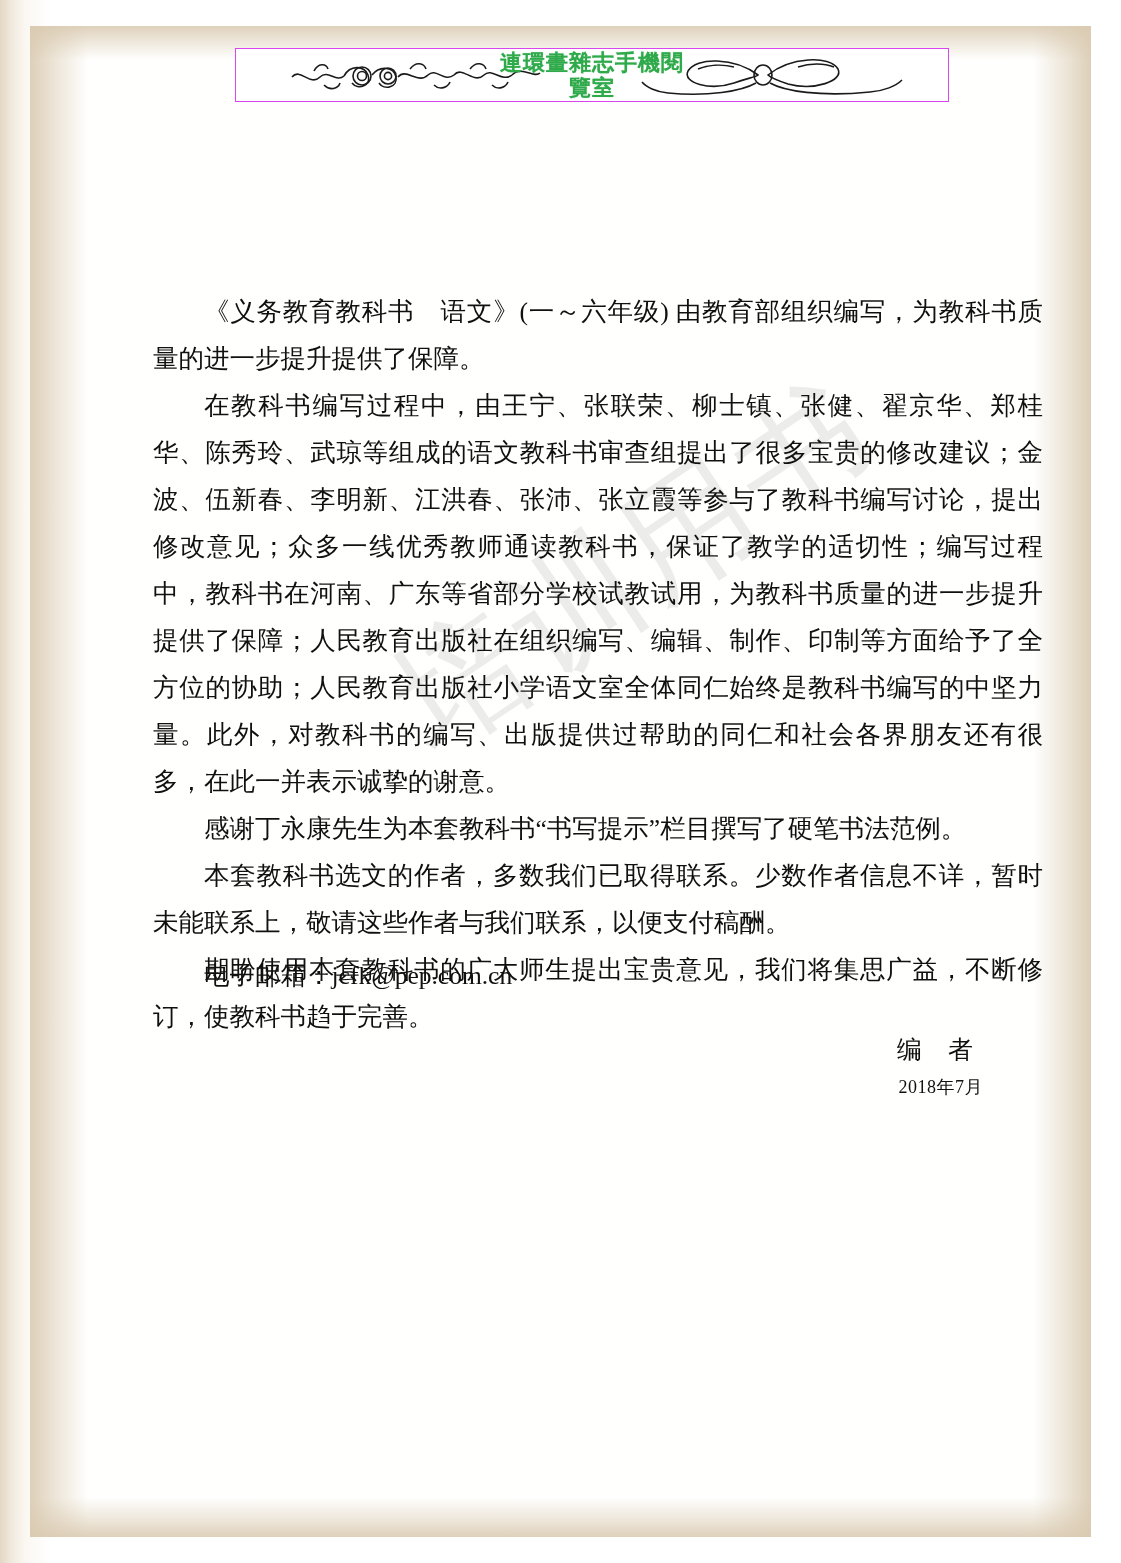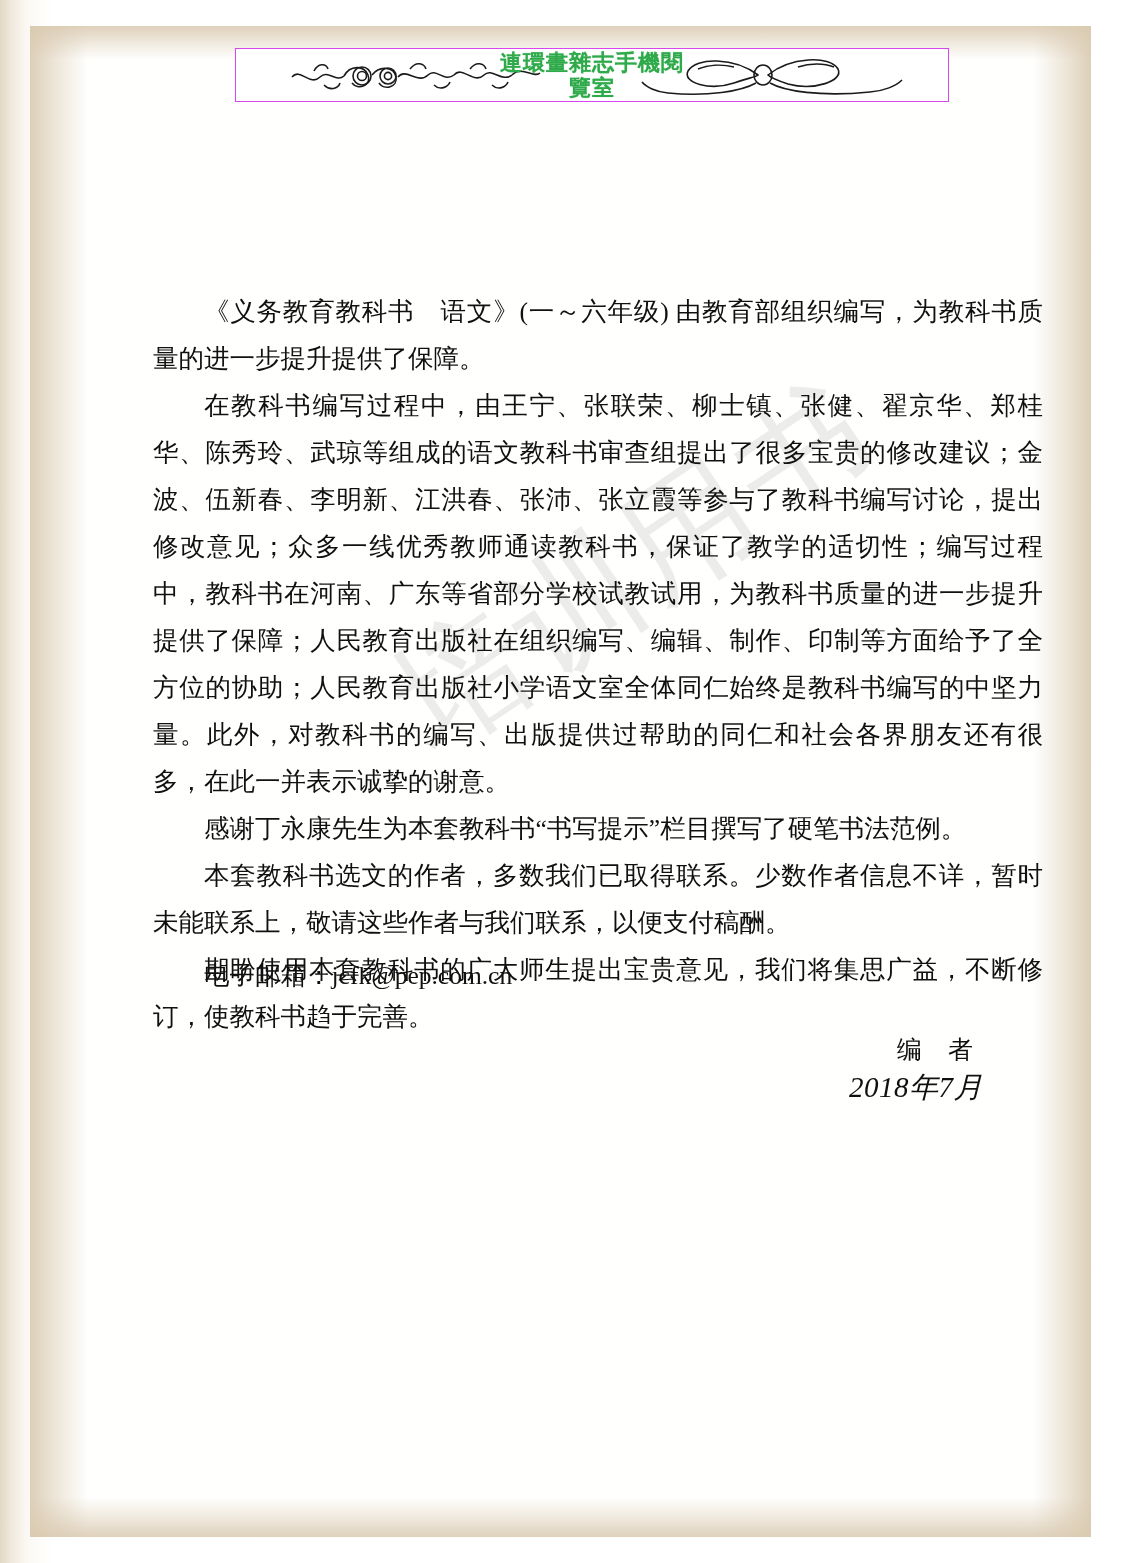--- a/index.html
+++ b/index.html
@@ -130,24 +130,23 @@
     text-align: right;
     color: #101010;
   }
   #sign-role {
     font-size: 25px;
     letter-spacing: 10px;
     padding-left: 10px;
     line-height: 38px;
   }
   #sign-date {
-    font-size: 29px;
+    font-size: 18px;
     line-height: 36px;
     letter-spacing: 0.5px;
-    font-style: italic;
   }
 
   
   #watermark {
     position: absolute;
     left: 330px;
     top: 620px;
     font-size: 130px;
     color: rgba(120,120,120,0.14);
     font-family: "Liberation Serif", "DejaVu Serif", serif;

